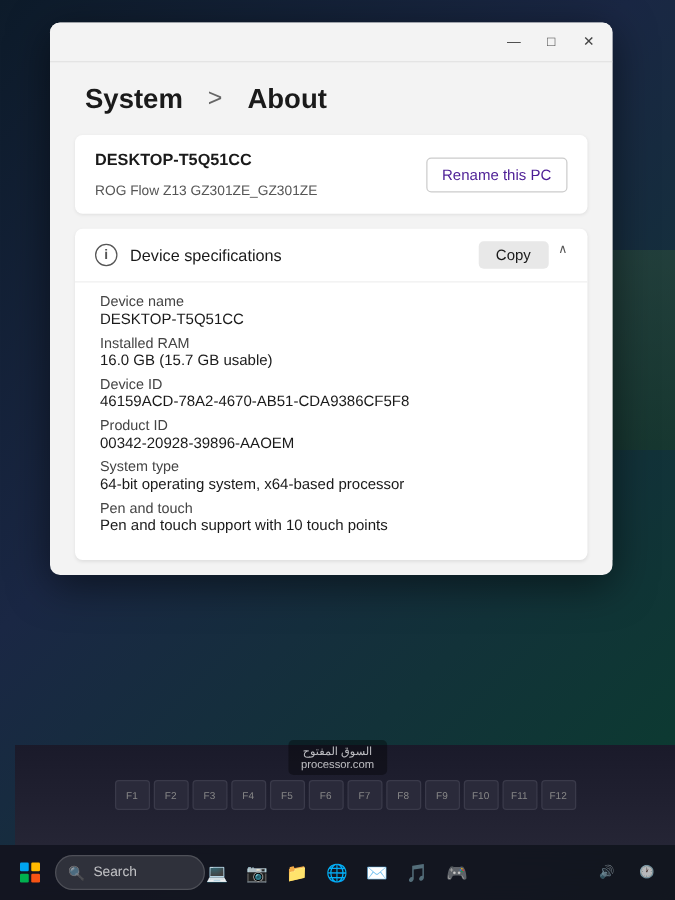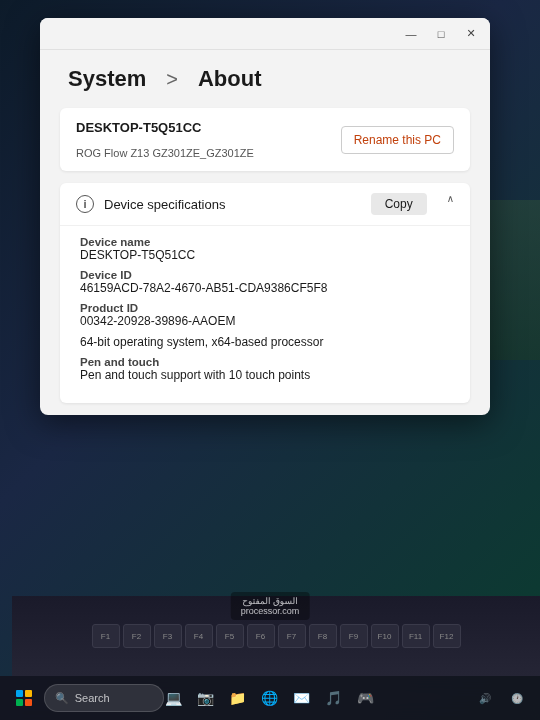--- a/index.html
+++ b/index.html
@@ -94,21 +94,21 @@
       font-size: 11px;
       color: #555;
       margin-top: 12px;
     }
     .rename-btn {
       background: white;
       border: 1px solid #ccc;
       border-radius: 4px;
       padding: 6px 12px;
       font-size: 12px;
-      color: #c2410c;
+      color: #4c1d95;
       cursor: pointer;
       white-space: nowrap;
     }
 
     
     .specs-section {
       margin: 0 20px 12px 20px;
       background: white;
       border-radius: 6px;
       box-shadow: 0 1px 3px rgba(0,0,0,0.08);
@@ -161,21 +161,21 @@
 
     .specs-body {
       padding: 10px 20px 14px 20px;
     }
     .spec-row {
       margin-bottom: 7px;
     }
     .spec-label {
       font-size: 11.5px;
       color: #444;
-      font-weight: 700;
+      font-weight: 400;
     }
     .spec-value {
       font-size: 12px;
       color: #1a1a1a;
       font-weight: 400;
     }
 
     
     .taskbar {
       position: absolute;
@@ -349,43 +349,48 @@
       </div>
       <button class="rename-btn">Rename this PC</button>
     </div>
 
     <div class="specs-section">
       <div class="specs-header">
         <div class="specs-header-left">
           <div class="info-icon">i</div>
           <span>Device specifications</span>
         </div>
-        <div style="display:flex;align-items:flex-start;gap:20px;">
+        <div style="display:flex;align-items:flex-start;gap:8px;">
           <button class="copy-btn">
             <span>Copy</span>
           </button>
           <span class="chevron-up">∧</span>
         </div>
       </div>
       <div class="specs-body" id="specs-body">
       <div class="spec-row">
             <div class="spec-label">Device name</div>
             <div class="spec-value">DESKTOP-T5Q51CC</div>
           </div>
           <div class="spec-row">
           </div>
           <div class="spec-row">
+            <div class="spec-label">Installed RAM</div>
+            <div class="spec-value">16.0 GB (15.7 GB usable)</div>
+          </div>
+          <div class="spec-row">
             <div class="spec-label">Device ID</div>
             <div class="spec-value">46159ACD-78A2-4670-AB51-CDA9386CF5F8</div>
           </div>
           <div class="spec-row">
             <div class="spec-label">Product ID</div>
             <div class="spec-value">00342-20928-39896-AAOEM</div>
           </div>
           <div class="spec-row">
+            <div class="spec-label">System type</div>
             <div class="spec-value">64-bit operating system, x64-based processor</div>
           </div>
           <div class="spec-row">
             <div class="spec-label">Pen and touch</div>
             <div class="spec-value">Pen and touch support with 10 touch points</div>
           </div>
         </div>
     </div>
   </div>
 </div>

